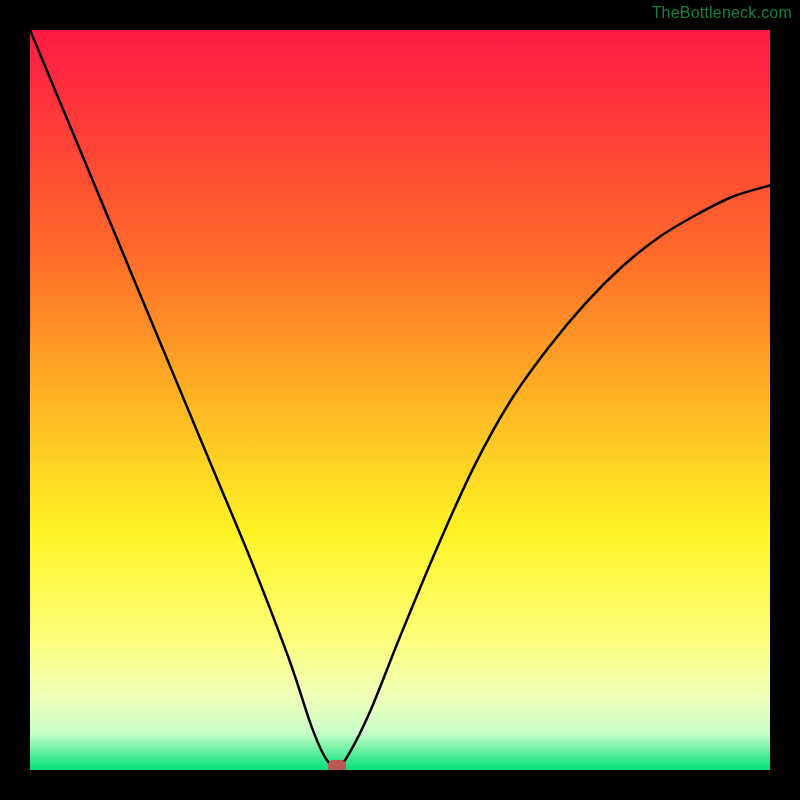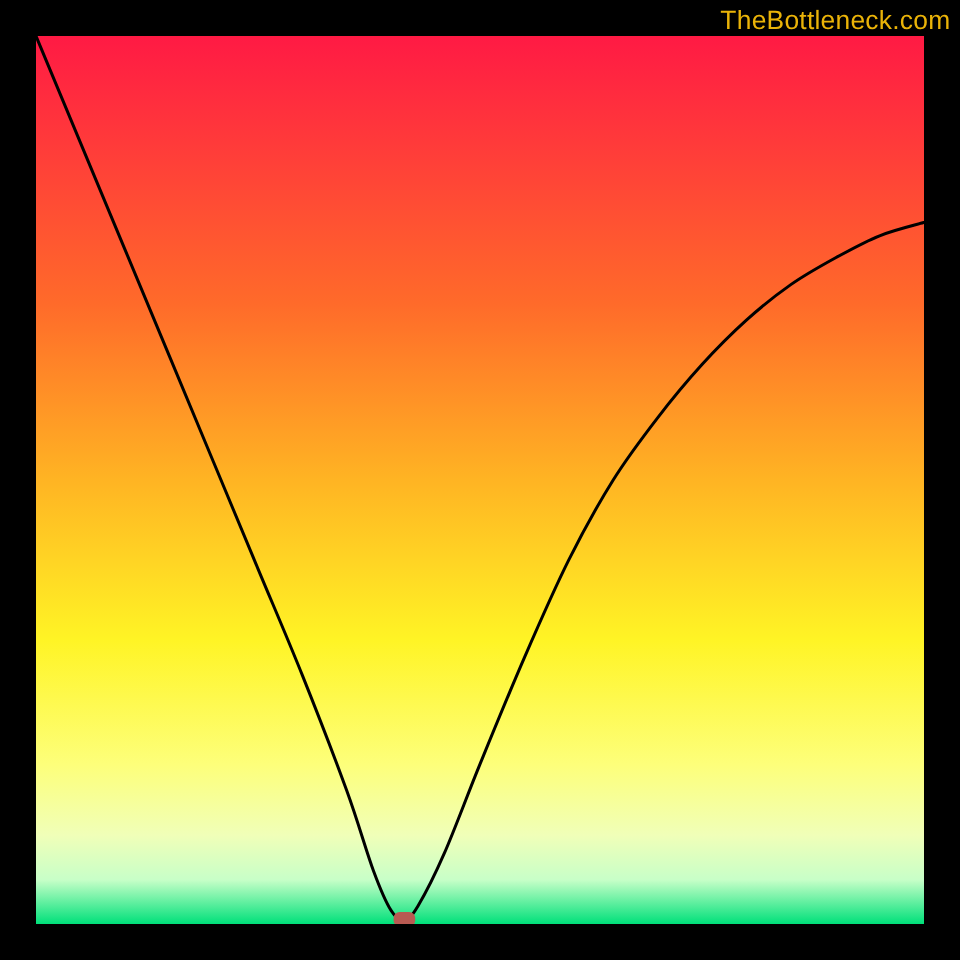--- a/index.html
+++ b/index.html
@@ -32,22 +32,22 @@
     inset: 0;
   }
   .curve-svg {
     position: absolute;
     inset: 0;
   }
   .watermark {
     position: absolute;
     top: 4px;
     right: 8px;
-    color: #eab308;
-    font-size: 22px;
+    color: #15803d;
+    font-size: 16px;
     letter-spacing: 0.2px;
   }
   .marker {
     position: absolute;
     width: 18px;
     height: 12px;
     border-radius: 5px;
     background: #b85a52;
     transform: translate(-50%, -50%);
   }

